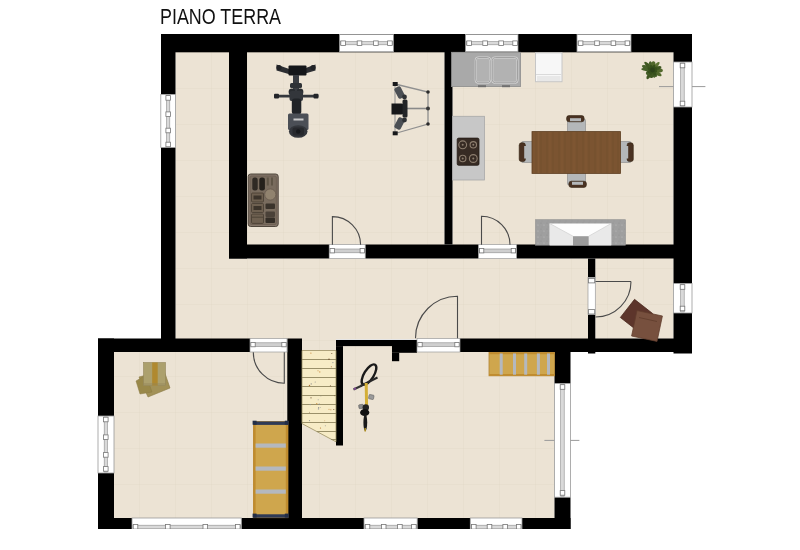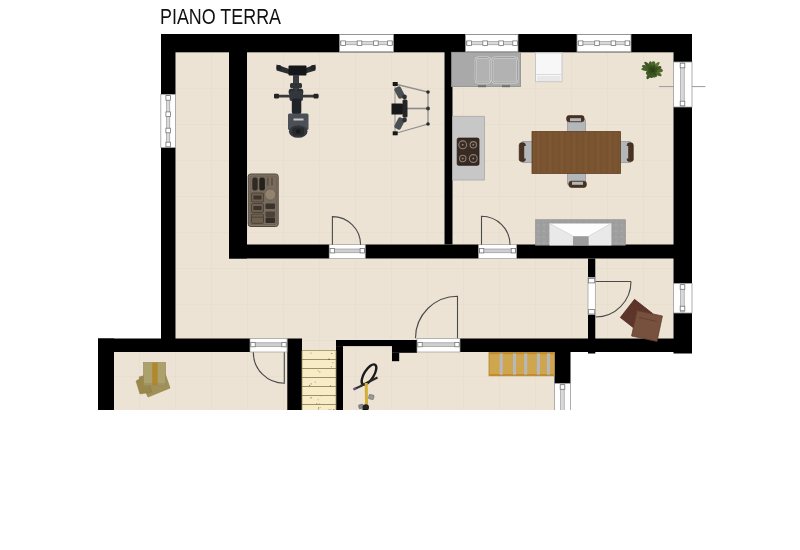--- a/index.html
+++ b/index.html
@@ -1,16 +1,16 @@
 <!DOCTYPE html>
 <html><head>
 <meta charset="utf-8">
 <style>
   html,body{margin:0;padding:0;background:#ffffff;}
-  #plan{position:relative;width:800px;height:410px;background:#ffffff;overflow:hidden;}
+  #plan{position:relative;width:800px;height:529px;background:#ffffff;overflow:hidden;}
   svg{display:block;}
   .ttl{font-family:"Liberation Sans",sans-serif;font-size:22px;fill:#111111;}
 </style>
 </head>
 <body>
 <div id="plan">
 <svg width="800" height="550" viewBox="0 0 800 550">
 <defs>
   <pattern id="tile" width="36" height="36" patternUnits="userSpaceOnUse" x="175" y="52">
     <rect width="36" height="36" fill="#ece3d4"></rect>

